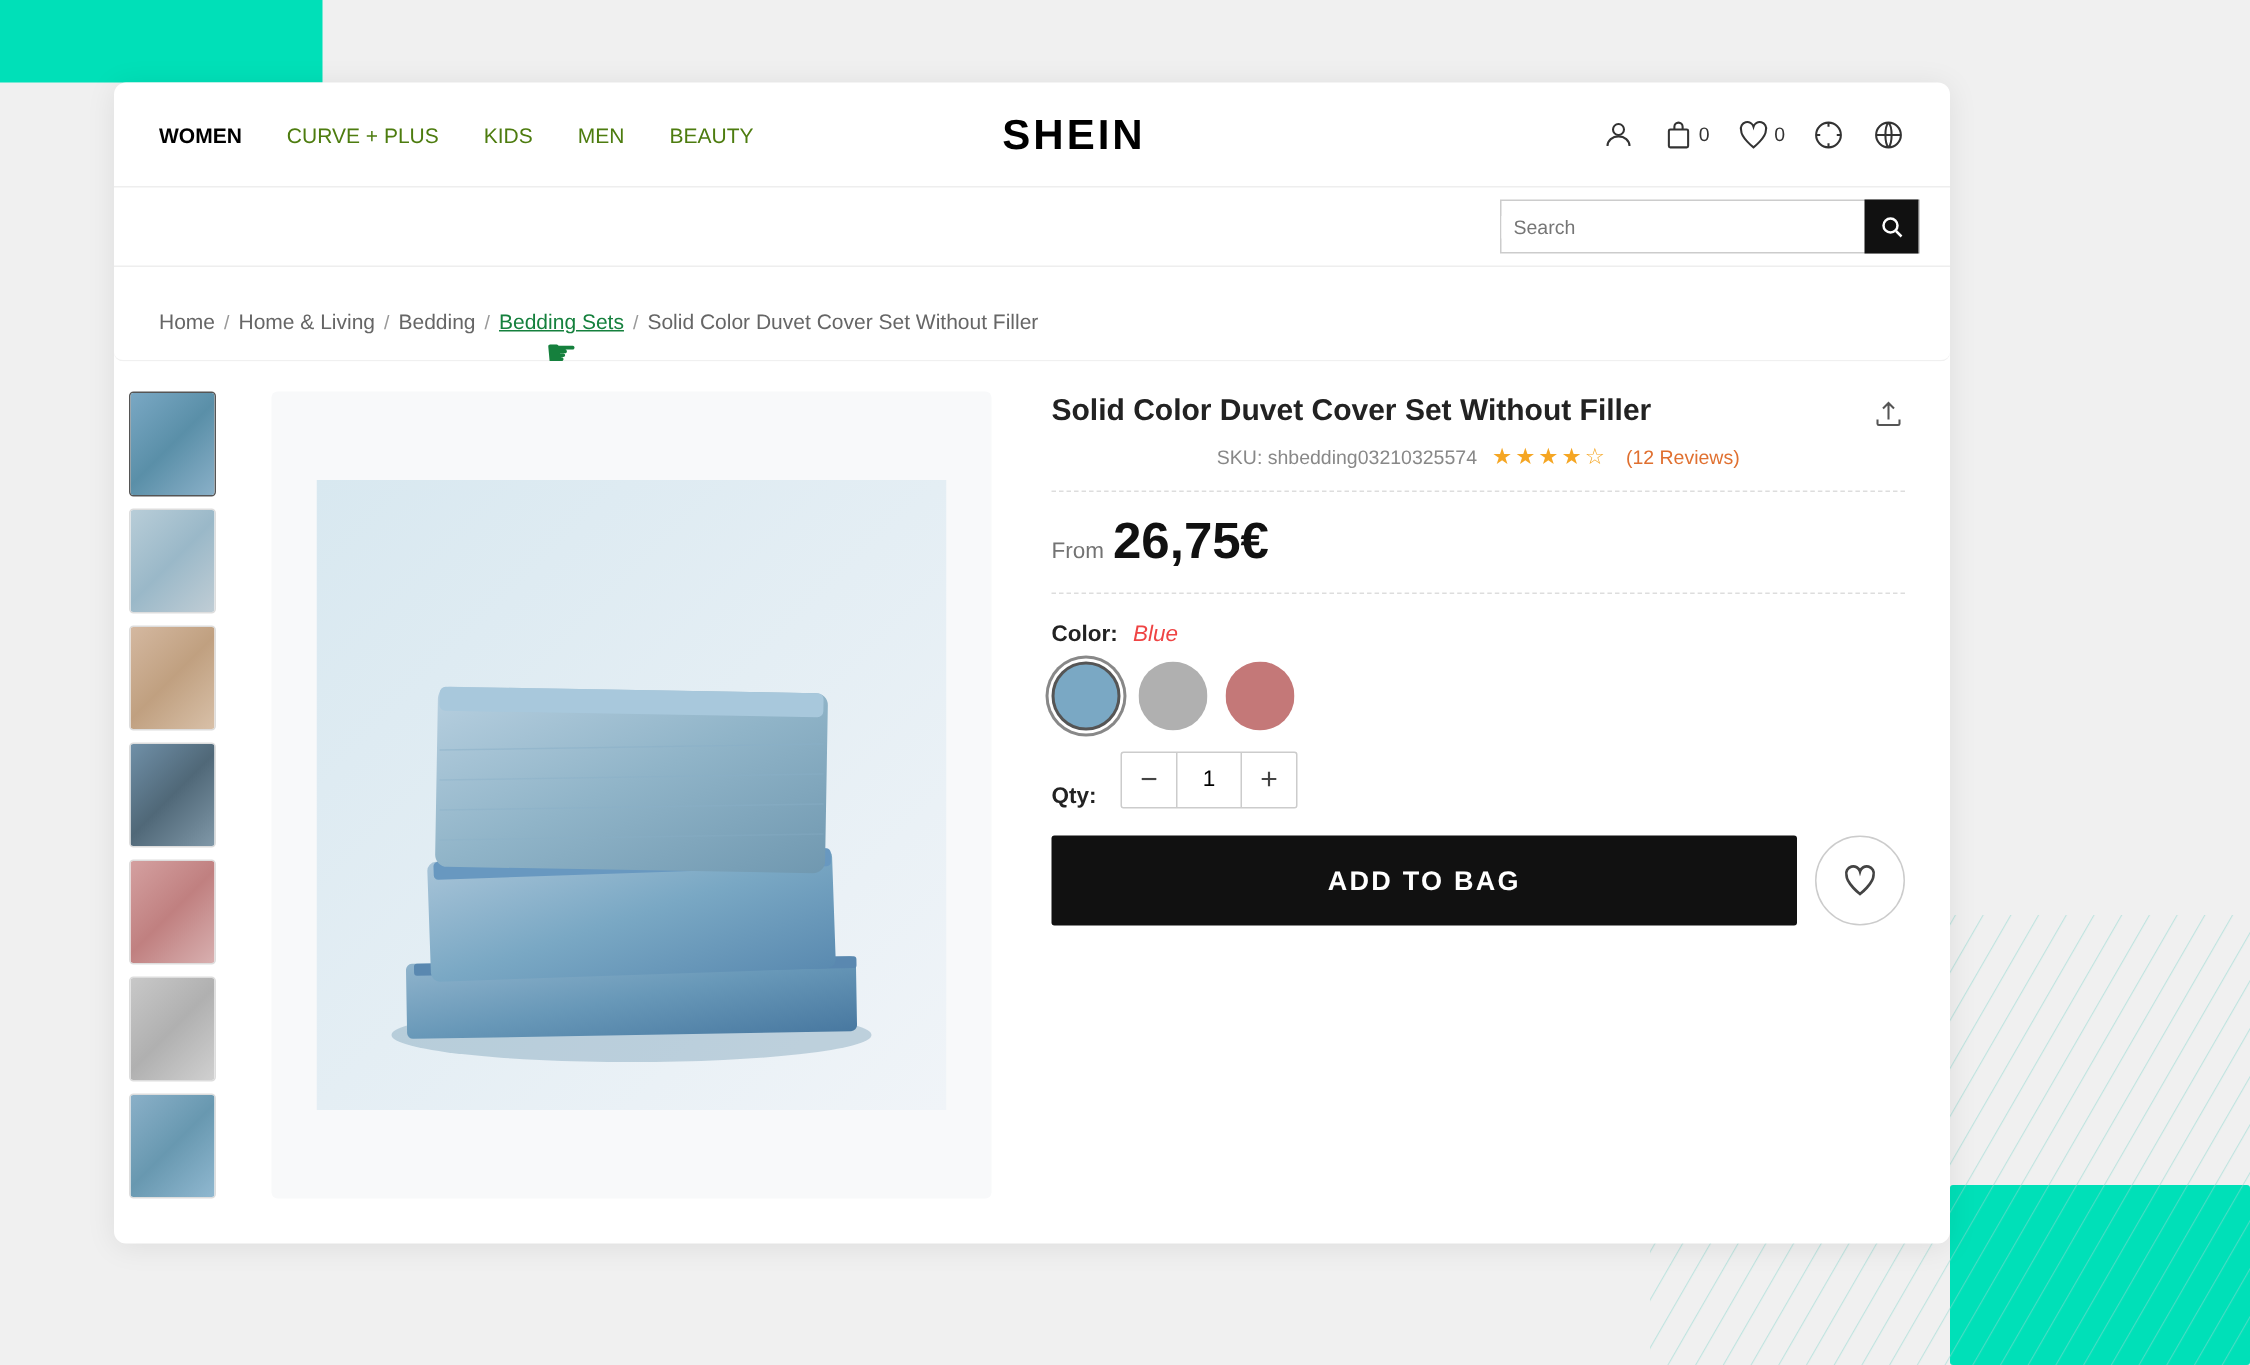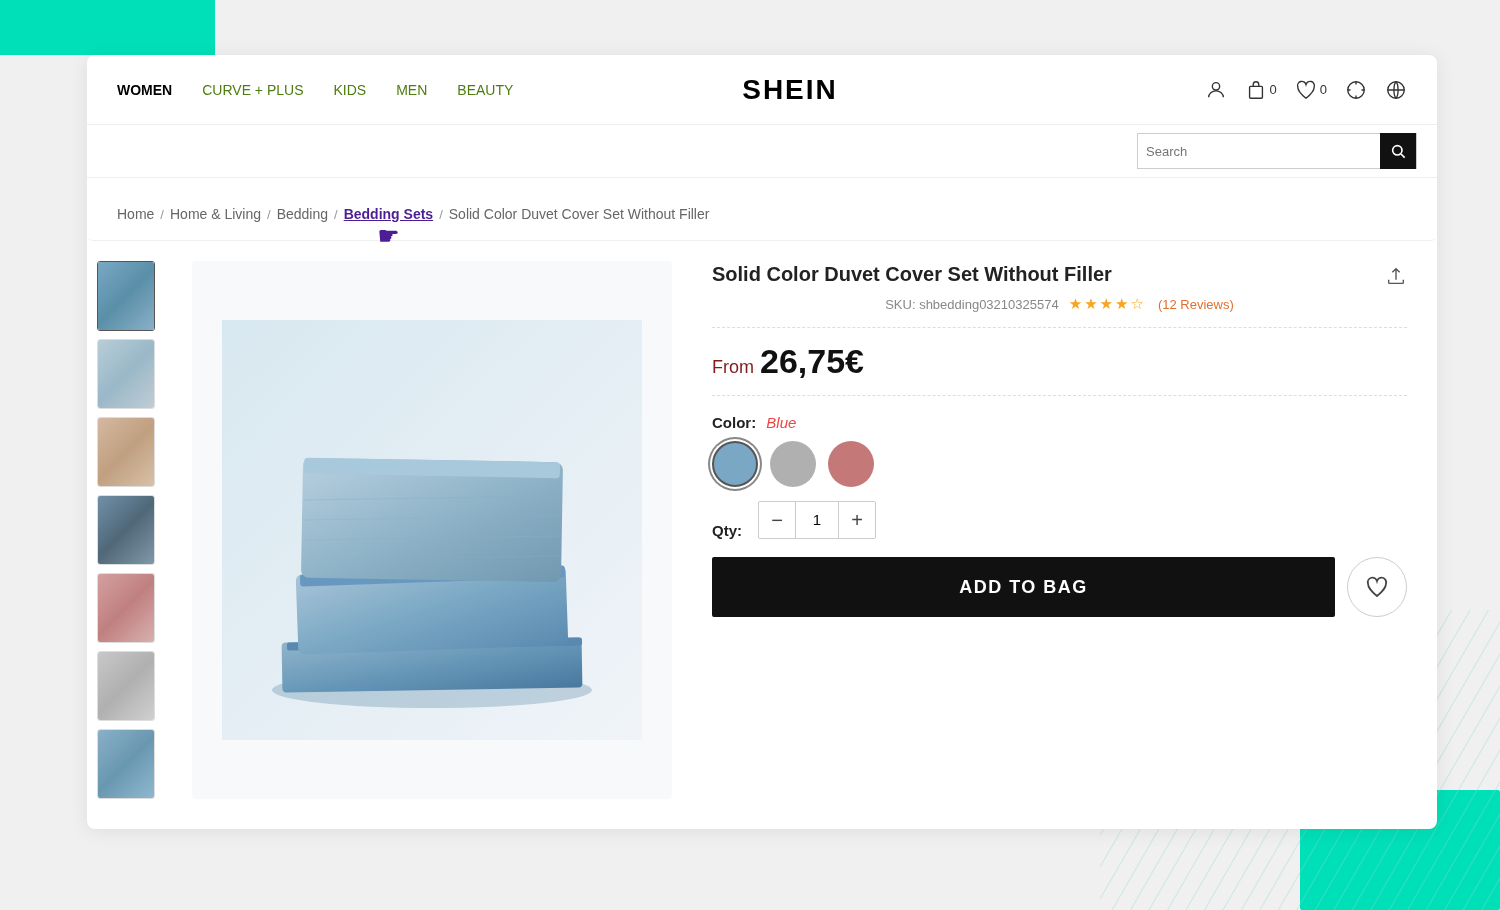--- a/index.html
+++ b/index.html
@@ -39,22 +39,22 @@
       z-index: 1;
       overflow: hidden;
     }
     .diagonal-lines svg {
       width: 100%; height: 100%;
     }
 
     
     .main-card {
       position: absolute;
-      top: 55px; left: 87px;
-      width: 1350px;
+      top: 55px; left: 76px;
+      width: 1224px;
       background: #fff;
       border-radius: 8px;
       box-shadow: 0 2px 20px rgba(0,0,0,0.08);
       z-index: 10;
       overflow: visible;
     }
 
     
     .header {
       display: flex;
@@ -140,22 +140,22 @@
       align-items: center;
       gap: 6px;
       font-size: 14px;
       color: #666;
     }
     .breadcrumb-item {
       color: #666;
       cursor: pointer;
     }
     .breadcrumb-item.active {
-      color: #4c1d95;
-      font-weight: 700;
+      color: #15803d;
+      font-weight: 400;
       text-decoration: underline;
     }
     .breadcrumb-sep {
       color: #999;
       font-size: 13px;
     }
 
     
     .product-area {
       display: flex;
@@ -245,22 +245,22 @@
       margin: 14px 0;
     }
 
     .price-row {
       display: flex;
       align-items: baseline;
       gap: 6px;
       margin-bottom: 6px;
     }
     .price-from {
-      font-size: 18px;
-      color: #7f1d1d;
+      font-size: 15px;
+      color: #737373;
       font-weight: 400;
     }
     .price-main {
       font-size: 34px;
       font-weight: 700;
       color: #111;
     }
 
     .color-section {
       margin: 18px 0 14px 0;

